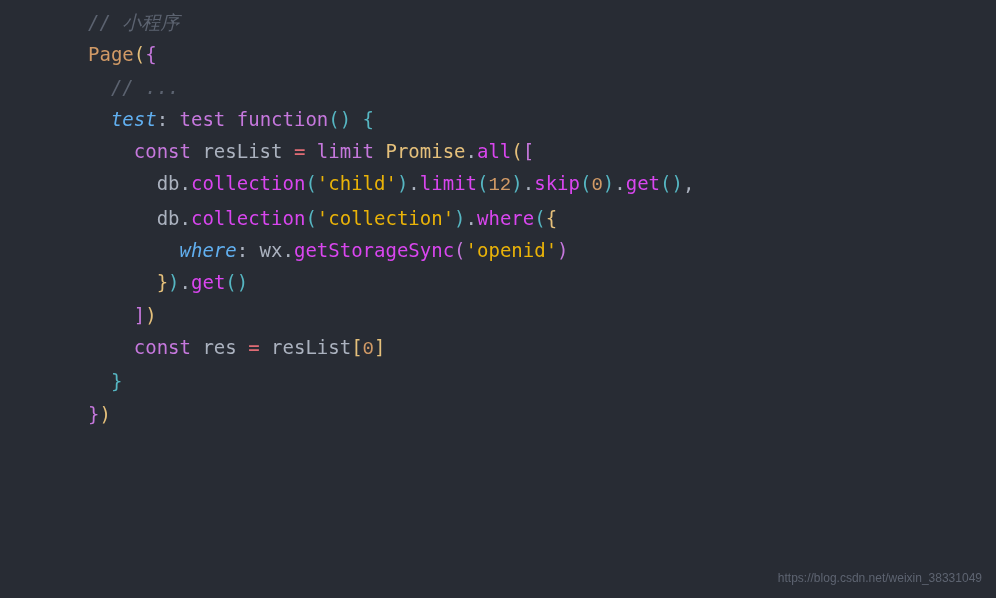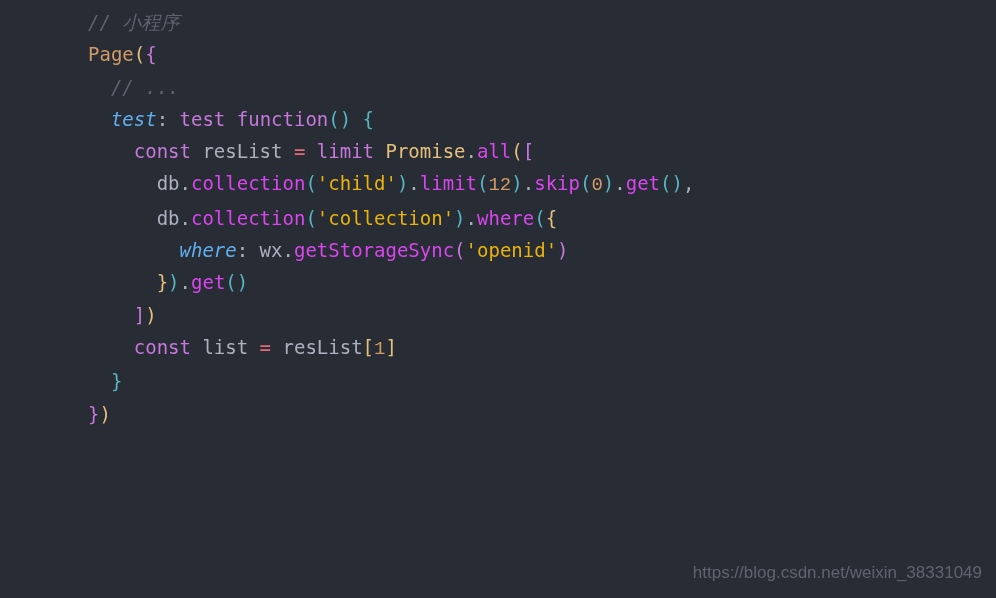--- a/index.html
+++ b/index.html
@@ -38,37 +38,37 @@
     .constant { color: #e5c07b; }
     .punctuation { color: #abb2bf; }
     .paren-yellow { color: #e5c07b; }
     .paren-purple { color: #c678dd; }
     .paren-blue { color: #56b6c2; }
     .watermark {
       position: absolute;
       bottom: 10px;
       right: 14px;
       color: #6b7280;
-      font-size: 17px;
+      font-size: 12px;
       font-family: Arial, sans-serif;
       opacity: 0.8;
     }
   </style>
 </head>
 <body>
 
 <div class="editor">
   <div class="line"><span class="comment">// 小程序</span></div>
   <div class="line"><span class="keyword-orange">Page</span><span class="paren-yellow">(</span><span class="paren-purple">{</span></div>
   <div class="line">  <span class="comment">// ...</span></div>
   <div class="line">  <span class="keyword-blue">test</span><span class="punctuation">: </span><span class="keyword-purple">test</span><span> </span><span class="keyword-purple">function</span><span class="paren-blue">()</span><span class="paren-blue"> {</span></div>
   <div class="line">    <span class="keyword-purple">const</span><span class="punctuation"> resList </span><span class="keyword-red">=</span><span class="keyword-purple"> limit </span><span class="constant">Promise</span><span class="punctuation">.</span><span class="function-name">all</span><span class="paren-yellow">(</span><span class="paren-purple">[</span></div>
   <div class="line">      <span class="punctuation">db</span><span class="punctuation">.</span><span class="function-name">collection</span><span class="paren-blue">(</span><span class="string">'child'</span><span class="paren-blue">)</span><span class="punctuation">.</span><span class="function-name">limit</span><span class="paren-blue">(</span><span class="number">12</span><span class="paren-blue">)</span><span class="punctuation">.</span><span class="function-name">skip</span><span class="paren-blue">(</span><span class="number">0</span><span class="paren-blue">)</span><span class="punctuation">.</span><span class="function-name">get</span><span class="paren-blue">(</span><span class="paren-blue">)</span><span class="punctuation">,</span></div>
   <div class="line">      <span class="punctuation">db</span><span class="punctuation">.</span><span class="function-name">collection</span><span class="paren-blue">(</span><span class="string">'collection'</span><span class="paren-blue">)</span><span class="punctuation">.</span><span class="function-name">where</span><span class="paren-blue">(</span><span class="paren-yellow">{</span></div>
   <div class="line">        <span class="keyword-blue">where</span><span class="punctuation">: </span><span class="punctuation">wx</span><span class="punctuation">.</span><span class="function-name">getStorageSync</span><span class="paren-purple">(</span><span class="string">'openid'</span><span class="paren-purple">)</span></div>
   <div class="line">      <span class="paren-yellow">}</span><span class="paren-blue">)</span><span class="punctuation">.</span><span class="function-name">get</span><span class="paren-blue">(</span><span class="paren-blue">)</span></div>
   <div class="line">    <span class="paren-purple">]</span><span class="paren-yellow">)</span></div>
-  <div class="line">    <span class="keyword-purple">const</span><span class="punctuation"> list </span><span class="keyword-red">=</span><span class="punctuation"> resList</span><span class="paren-yellow">[</span><span class="number">1</span><span class="paren-yellow">]</span></div>
+  <div class="line">    <span class="keyword-purple">const</span><span class="punctuation"> res </span><span class="keyword-red">=</span><span class="punctuation"> resList</span><span class="paren-yellow">[</span><span class="number">0</span><span class="paren-yellow">]</span></div>
   <div class="line">  <span class="paren-blue">}</span></div>
   <div class="line"><span class="paren-purple">}</span><span class="paren-yellow">)</span></div>
 </div>
 
 <div class="watermark">https://blog.csdn.net/weixin_38331049</div>
 
 </body></html>

